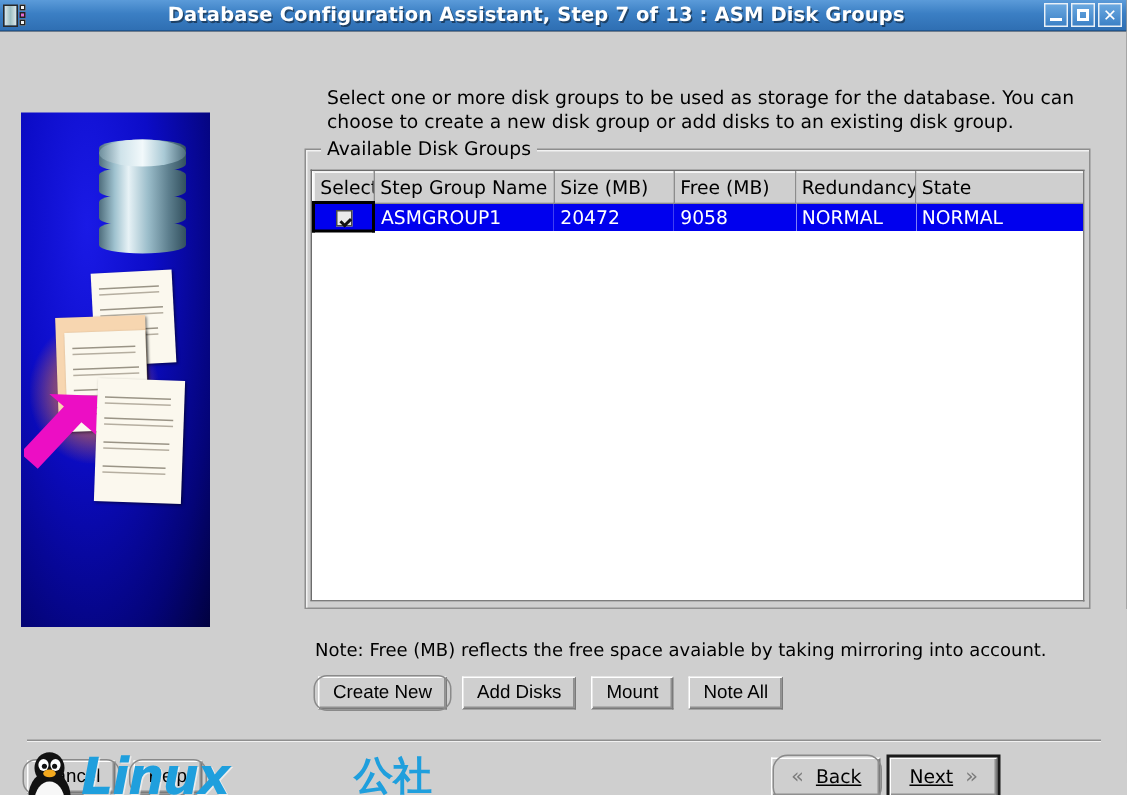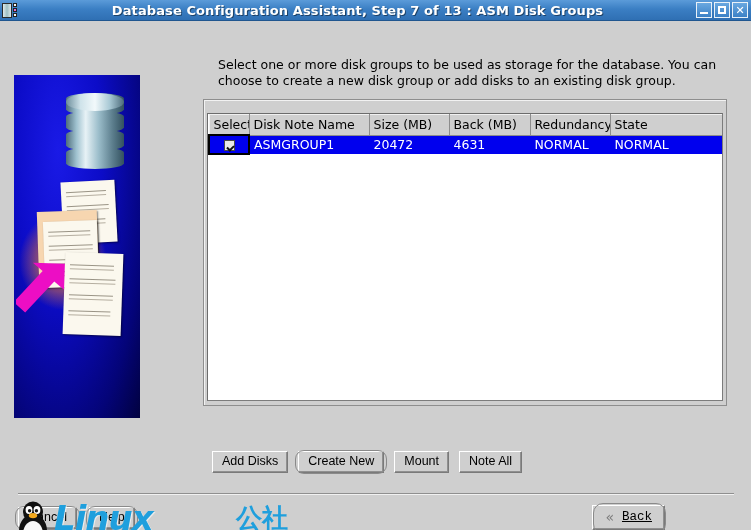--- a/index.html
+++ b/index.html
@@ -322,21 +322,21 @@
   }
   .nav-ring {
     position: absolute;
     left: 0; top: -3px;
     width: 100%; height: calc(100% + 6px);
     border: 1px solid #8a8a8a;
     border-radius: 10px;
     pointer-events: none;
   }
   .chev { color: #7b7b7b; font-size: 14px; line-height: 1; }
-  .und { text-decoration: underline; font-family: Liberation Mono, monospace; }
+  .und { text-decoration: underline; }
 
   
   .wm-linux {
     position: absolute;
     left: 8px; top: 478px;
     width: 380px; height: 52px;
     pointer-events: none;
   }
   .tux {
     position: absolute; left: 4px; top: 2px;
@@ -444,76 +444,82 @@
           <polygon points="50,2 50,28 40,20 12,52 0,42 28,10 18,2" fill="#ec0ec4" transform="translate(-2,0) rotate(2 27 28)"></polygon>
         </svg>
       </div>
     </div>
 
     <div class="instruction">Select one or more disk groups to be used as storage for the database. You can choose to create a new disk group or add disks to an existing disk group.</div>
 
     <div class="group-panel">
       <div class="inner-hl"></div>
     </div>
+    <div class="group-legend">Available Disk Groups</div>
 
     <div class="table-wrap">
       <table class="dg">
         <colgroup>
           <col style="width:40px">
           <col style="width:120px">
           <col style="width:80px">
           <col style="width:81px">
           <col style="width:80px">
           <col style="width:113px">
         </colgroup>
         <thead>
           <tr>
             <th>Select</th>
-            <th>Disk Note Name</th>
+            <th>Step Group Name</th>
             <th>Size (MB)</th>
-            <th>Back (MB)</th>
+            <th>Free (MB)</th>
             <th>Redundancy</th>
             <th>State</th>
           </tr>
         </thead>
         <tbody>
           <tr class="selected">
             <td class="cell-select">
               <span class="chk"></span>
             </td>
             <td>ASMGROUP1</td>
             <td>20472</td>
-            <td>4631</td>
+            <td>9058</td>
             <td>NORMAL</td>
             <td>NORMAL</td>
           </tr>
         </tbody>
       </table>
     </div>
 
+    <div class="note">Note: Free (MB) reflects the free space avaiable by taking mirroring into account.</div>
 
     <div class="btn-row">
+      <button class="btn default-ring">Create New</button>
       <button class="btn">Add Disks</button>
-      <button class="btn default-ring">Create New</button>
       <button class="btn">Mount</button>
       <button class="btn">Note All</button>
     </div>
 
     <div class="sep"></div>
 
     <div class="bottom-left">
       <button class="btn default-ring">Cancel</button>
       <button class="btn default-ring">Help</button>
     </div>
 
     <div class="bottom-right">
       <div class="nav-btn">
         <span class="nav-ring"></span>
         <span class="chev">«</span>
         <span class="und">Back</span>
+      </div>
+      <div class="nav-btn focus">
+        <span class="und">Next</span>
+        <span class="chev">»</span>
       </div>
     </div>
 
     <div class="wm-linux">
       <div class="tux">
         <svg width="42" height="48" viewBox="0 0 42 48">
           <ellipse cx="21" cy="11" rx="10" ry="10.5" fill="#111"></ellipse>
           <ellipse cx="21" cy="30" rx="14" ry="17" fill="#111"></ellipse>
           <ellipse cx="21" cy="33" rx="10" ry="13" fill="#f7f7f7"></ellipse>
           <ellipse cx="17" cy="9" rx="3.4" ry="4" fill="#fff"></ellipse>

